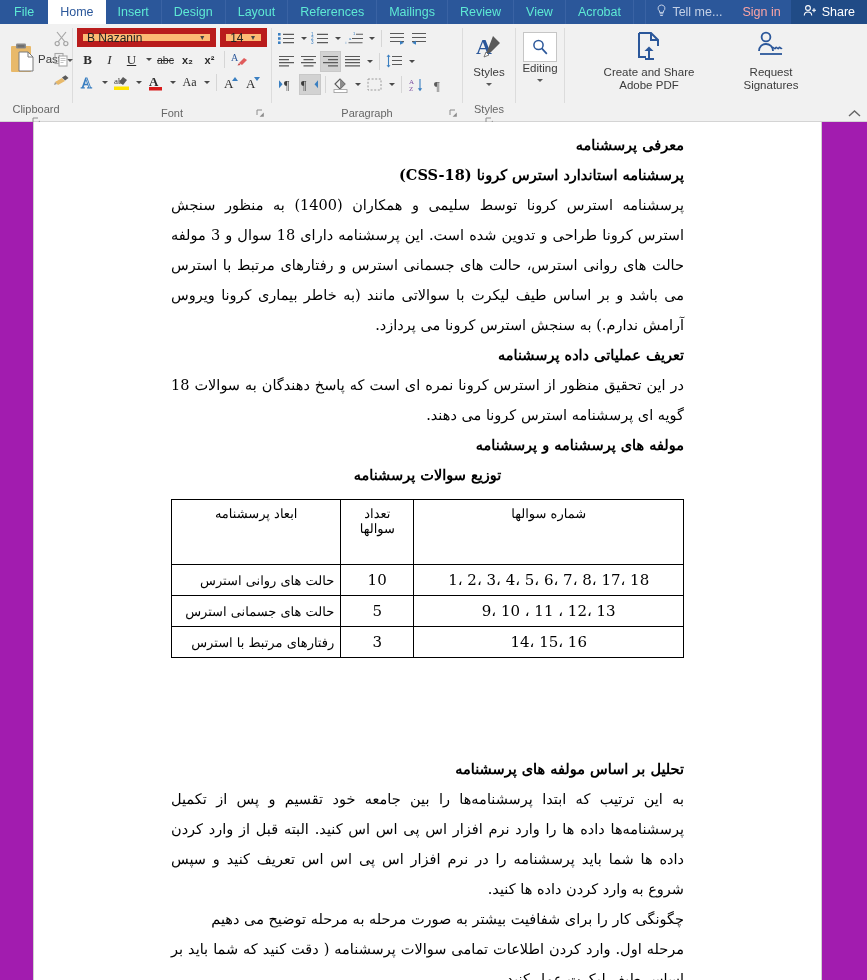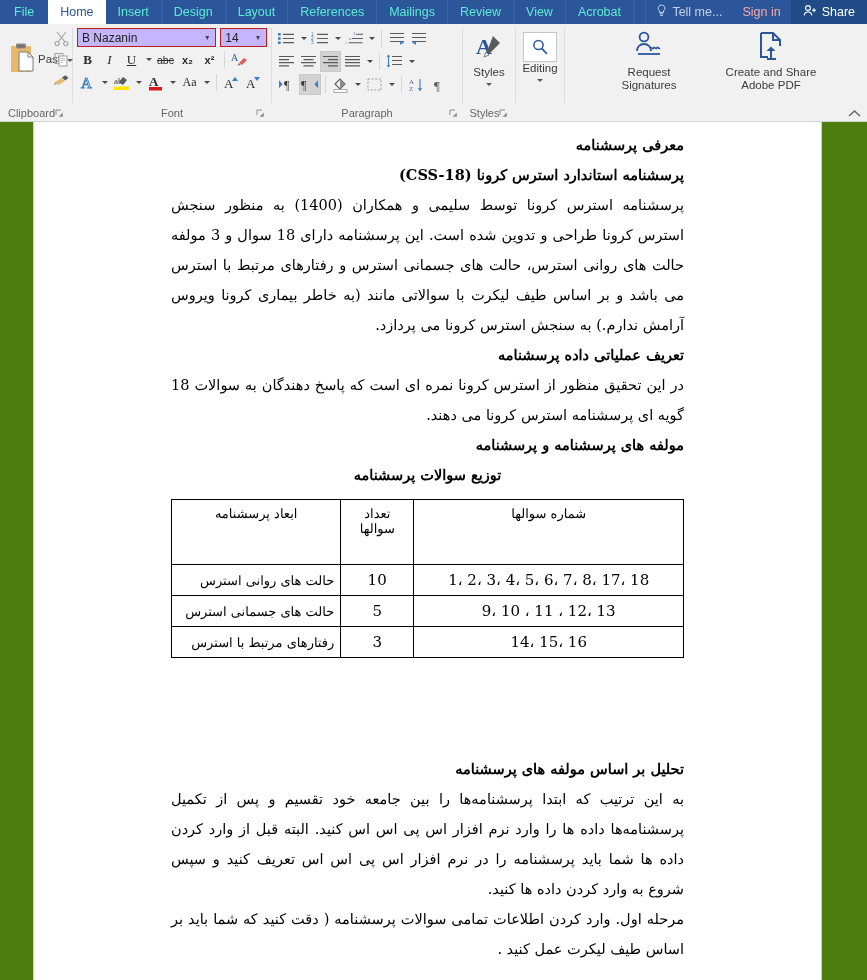--- a/index.html
+++ b/index.html
@@ -33,21 +33,21 @@
   }
   
   .ribbon{
     position:relative;height:97px;background:#f1f1f1;
     border-bottom:1px solid #d4d4d4;display:flex;align-items:stretch;
   }
   .grp{position:relative;display:flex;flex-direction:column;height:100%;}
   .grp-body{flex:1;display:flex;align-items:flex-start;padding:3px 4px 0 4px;}
   .grp-label{
     height:16px;line-height:16px;font-size:11px;color:#666;text-align:center;
-    display:flex;align-items:center;justify-content:center;gap:0;position:relative;
+    display:flex;align-items:center;justify-content:center;gap:0;position:relative;flex-direction:column;
   }
   .grp-sep{width:1px;background:#dcdcdc;margin:4px 0 18px 0;}
   .dialog-launcher{
     font-size:8px;color:#888;display:inline-block;width:9px;height:9px;
     border:none;position:relative;
   }
   .dialog-launcher svg{display:block;}
   
   .clipboard{width:72px;}
   .clip-inner{display:flex;padding-left:2px;}
@@ -55,21 +55,21 @@
   .paste-ico{width:32px;height:34px;}
   .paste-txt{font-size:11.5px;color:#3b3b3b;line-height:13px;margin-top:1px;}
   .caret-sm{width:0;height:0;border-left:3.5px solid transparent;border-right:3.5px solid transparent;border-top:3.5px solid #5a5a5a;margin-top:4px;}
   .clip-side{display:flex;flex-direction:column;justify-content:flex-start;gap:3px;padding-top:3px;width:24px;align-items:center;}
   .clip-side span{width:18px;height:18px;display:block;}
   
   .font-grp{width:198px;}
   .font-rows{display:flex;flex-direction:column;gap:2px;width:100%;padding-top:1px;}
   .frow{display:flex;align-items:center;gap:1px;}
   .combo{
-    height:19px;border:1px solid #b91c1c;background:#c4b5fd;display:flex;align-items:center;
+    height:19px;border:6px solid #b91c1c;background:#fdba74;display:flex;align-items:center;
     font-size:12px;color:#222;padding:0 2px 0 4px;box-sizing:border-box;
   }
   .combo .val{flex:1;white-space:nowrap;overflow:hidden;}
   .combo .dd{width:12px;text-align:center;color:#444;font-size:8px;line-height:8px;}
   .fname{width:140px;}
   .fsize{width:47px;margin-left:3px;}
   .btn{
     min-width:21px;height:21px;display:inline-flex;align-items:center;justify-content:center;
     font-size:12.5px;color:#2b2b2b;box-sizing:border-box;border:1px solid transparent;
   }
@@ -89,21 +89,21 @@
   .editing-grp{width:48px;}
   .edit-box{width:32px;height:28px;border:1px solid #c6c6c6;background:#fff;display:flex;align-items:center;justify-content:center;}
   
   .acro-grp{flex:1;}
   .acro-inner{display:flex;gap:14px;padding-left:26px;}
   .acro-item{display:flex;flex-direction:column;align-items:center;width:108px;}
   .acro-item .lbl{font-size:11.5px;color:#3b3b3b;line-height:13px;text-align:center;}
   .ribbon-collapse{position:absolute;right:6px;bottom:1px;color:#666;font-size:11px;}
   
   .docarea{
-    position:relative;height:859px;background:#4d7c0f;overflow:hidden;
+    position:relative;height:859px;background:#a21caf;overflow:hidden;
   }
   .page{
     position:absolute;left:33px;top:0;width:789px;height:859px;background:#ffffff;
     border-left:1px solid #d0d0d0;border-right:1px solid #d0d0d0;box-sizing:border-box;
   }
   .content{
     position:absolute;left:0;right:0;top:0;
     padding:8px 137px 0 137px;
     direction:rtl;text-align:justify;
     font-family:"DejaVu Serif","Liberation Serif",serif;
@@ -545,42 +545,42 @@
     </div>
   </div>
   <div class="grp-sep"></div>
 
   <div class="grp acro-grp">
     <div class="grp-body" style="padding-top:6px;">
       <div class="acro-inner">
         <div class="acro-item">
           <span>
             <svg width="32" height="32" viewBox="0 0 32 32">
-                <circle cx="11" cy="7" r="4.4" fill="none" stroke="#2b579a" stroke-width="1.8"></circle>
-                <path d="M4 21c0-4.4 3.2-7 7-7s7 2.6 7 7" fill="none" stroke="#2b579a" stroke-width="1.8"></path>
-                <path d="M17 18c1.4-2 2.4 2 3.6 0s2 2 3.2 0 1.8 1.6 3.2 0" fill="none" stroke="#2b579a" stroke-width="1.6"></path>
-                <path d="M5 24h22" stroke="#2b579a" stroke-width="1.8"></path>
-              </svg>
-          </span>
-          <span class="lbl">Request</span>
-          <span class="lbl">Signatures</span>
-        </div>
-        <div class="acro-item">
-          <span>
-            <svg width="32" height="32" viewBox="0 0 32 32">
                 <path d="M6 3h12l7 7v6" fill="none" stroke="#2b579a" stroke-width="2"></path>
                 <path d="M6 3v24h7" fill="none" stroke="#2b579a" stroke-width="2"></path>
                 <path d="M18 3v7h7" fill="none" stroke="#2b579a" stroke-width="2"></path>
                 <path d="M16 29V18" stroke="#2b579a" stroke-width="2"></path>
                 <path d="M16 16.5l4.5 4.5h-9z" fill="#2b579a"></path>
                 <path d="M12 29h9" stroke="#2b579a" stroke-width="2"></path>
               </svg>
           </span>
           <span class="lbl">Create and Share</span>
           <span class="lbl">Adobe PDF</span>
+        </div>
+        <div class="acro-item">
+          <span>
+            <svg width="32" height="32" viewBox="0 0 32 32">
+                <circle cx="11" cy="7" r="4.4" fill="none" stroke="#2b579a" stroke-width="1.8"></circle>
+                <path d="M4 21c0-4.4 3.2-7 7-7s7 2.6 7 7" fill="none" stroke="#2b579a" stroke-width="1.8"></path>
+                <path d="M17 18c1.4-2 2.4 2 3.6 0s2 2 3.2 0 1.8 1.6 3.2 0" fill="none" stroke="#2b579a" stroke-width="1.6"></path>
+                <path d="M5 24h22" stroke="#2b579a" stroke-width="1.8"></path>
+              </svg>
+          </span>
+          <span class="lbl">Request</span>
+          <span class="lbl">Signatures</span>
         </div>
       </div>
     </div>
     <div class="grp-label" style="width:290px;margin-top:32px;">
       <span>Adobe Acrobat</span>
     </div>
   </div>
 
   <span class="ribbon-collapse">
     <svg width="13" height="9" viewBox="0 0 13 9">
@@ -628,17 +628,18 @@
             <td class="c-dim">رفتارهای مرتبط با استرس</td>
           </tr>
         </tbody>
           </table>
       </div>
 
       <div class="gap-block"></div>
 
       <div class="h-line">تحلیل بر اساس مولفه های پرسشنامه</div>
       <div class="p">به این ترتیب که ابتدا پرسشنامه‌ها را بین جامعه خود تقسیم و پس از تکمیل پرسشنامه‌ها داده  ها را وارد نرم افزار اس پی اس اس کنید. البته قبل از وارد کردن داده ها شما باید پرسشنامه را در نرم افزار اس پی اس اس تعریف کنید و سپس شروع به وارد کردن داده ها کنید.</div>
+      <div class="p" style="text-align:center">چگونگی کار را برای شفافیت بیشتر به صورت مرحله به مرحله توضیح می دهیم</div>
       <div class="p">مرحله اول. وارد کردن اطلاعات تمامی سوالات پرسشنامه ( دقت کنید که شما باید بر اساس طیف لیکرت عمل کنید .</div>
 
     </div>
   </div>
 </div>
 
 </body></html>

